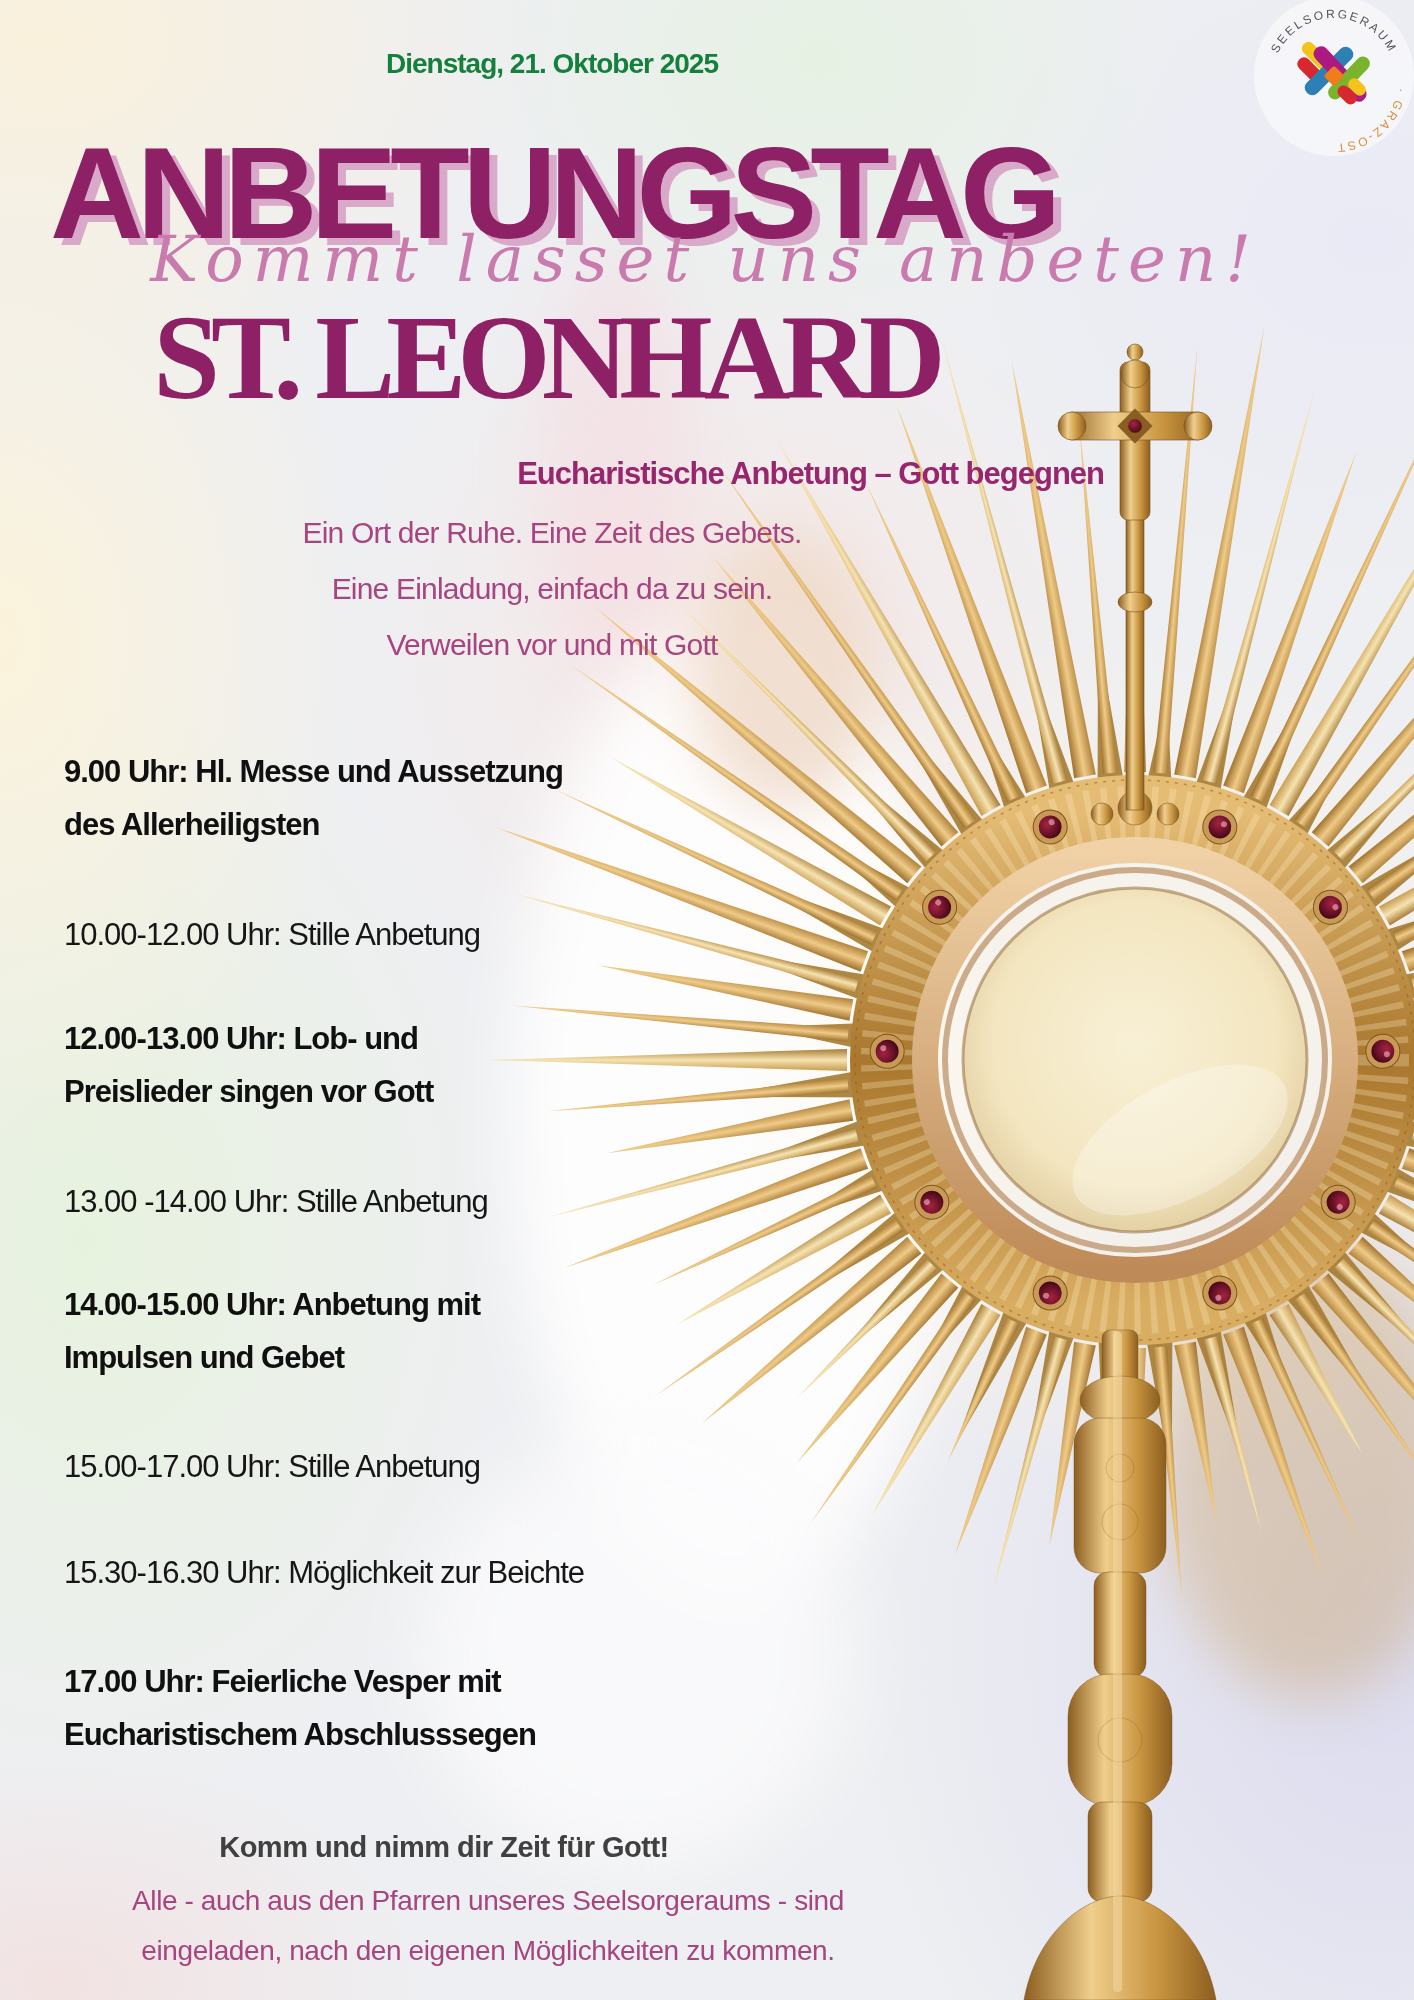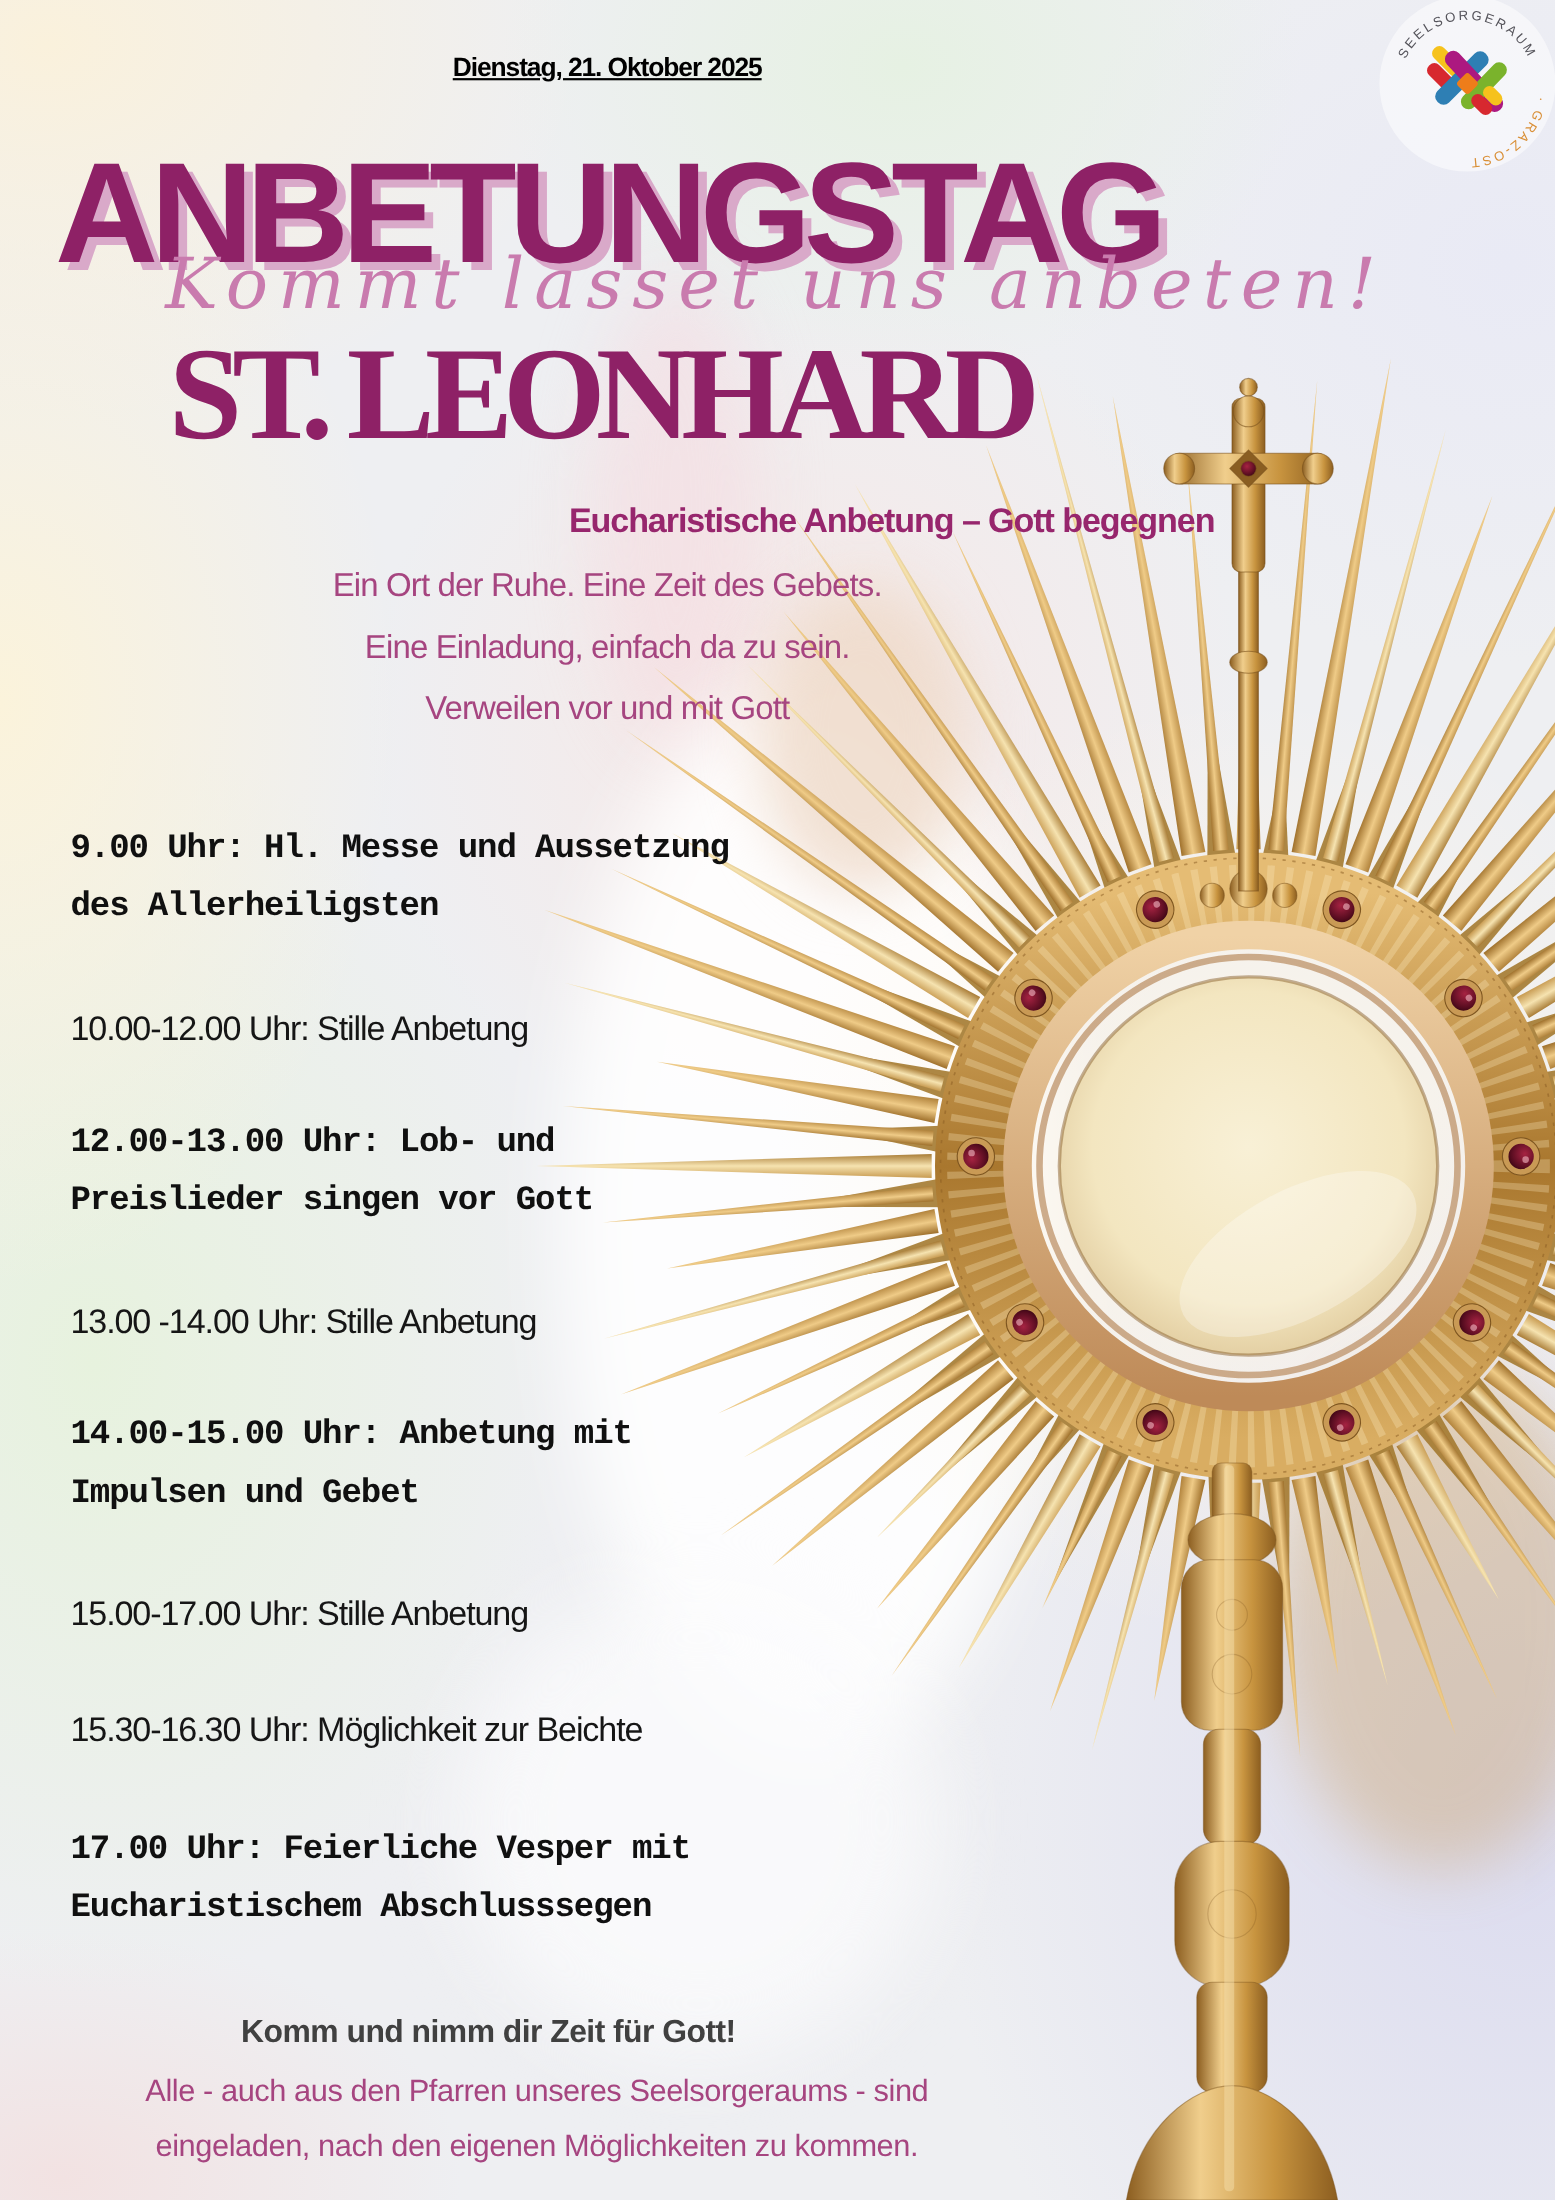--- a/index.html
+++ b/index.html
@@ -20,21 +20,21 @@
   .abs{position:absolute;}
   
   .blur-shape{position:absolute;border-radius:50%;z-index:0;}
   .blur-figure{left:510px;top:620px;width:450px;height:980px;background:rgba(255,255,255,0.88);filter:blur(34px);}
   .blur-hand{left:690px;top:530px;width:190px;height:280px;background:rgba(238,218,202,0.85);filter:blur(26px);}
   .blur-pink{left:540px;top:250px;width:150px;height:430px;background:rgba(246,217,224,0.5);filter:blur(30px);}
   .blur-low{left:420px;top:1440px;width:430px;height:430px;background:rgba(251,251,253,0.8);filter:blur(40px);}
 
   
   .hdr{left:0;width:1104px;text-align:center;z-index:4;}
-  #date{top:48px;font-size:24px;font-weight:700;letter-spacing:-1px;color:#000000;text-decoration:underline;}
+  #date{top:48px;font-size:28px;font-weight:700;letter-spacing:-1px;color:#15803d;}
   #title{
     top:128px;font-family:Liberation Sans, sans-serif;font-weight:700;
     font-size:130px;line-height:1;letter-spacing:-7px;color:#8E2166;
     text-shadow:8px 7px 0 #D9A9C9;z-index:3;
   }
   #script-line{
     left:130px;top:222px;width:1150px;text-align:center;z-index:5;
     font-family:"DejaVu Serif",serif;font-style:italic;
     font-size:64px;letter-spacing:9px;color:#C97BAE;
   }
@@ -45,21 +45,21 @@
   }
   #intro-heading{top:456px;font-size:31px;font-weight:700;letter-spacing:-1px;color:#97266D;text-align:right;}
   #intro-lines{top:505px;font-size:30px;letter-spacing:-0.8px;line-height:56px;color:#A64580;white-space:pre-line;}
 
   
   .sched{
     position:absolute;left:64px;width:680px;z-index:4;
     font-size:31px;letter-spacing:-1px;line-height:53px;
     color:#161616;white-space:pre-line;
   }
-  .sched.bold{font-weight:700;color:#101010;font-family:Liberation Mono, monospace;}
+  .sched.bold{font-weight:700;color:#101010;}
 
   
   .outro{left:0;width:888px;text-align:center;z-index:4;}
   #outro-heading{top:1831px;font-size:29px;font-weight:700;letter-spacing:-0.5px;color:#404040;}
   #outro-lines{top:1876px;font-size:28px;letter-spacing:-0.4px;line-height:50px;color:#A64580;white-space:pre-line;padding-left:44px;}
 
   
   #logo{left:1252px;top:-6px;width:164px;height:164px;z-index:6;}
   #logo text{font-family:"Liberation Sans",sans-serif;}
 

